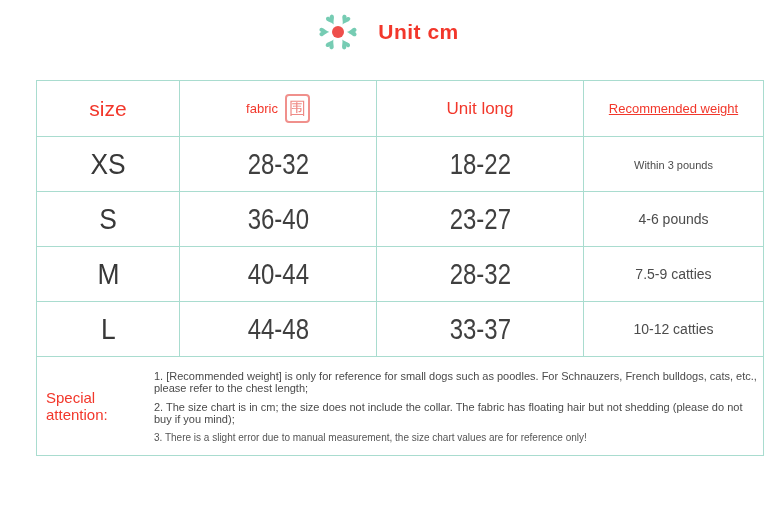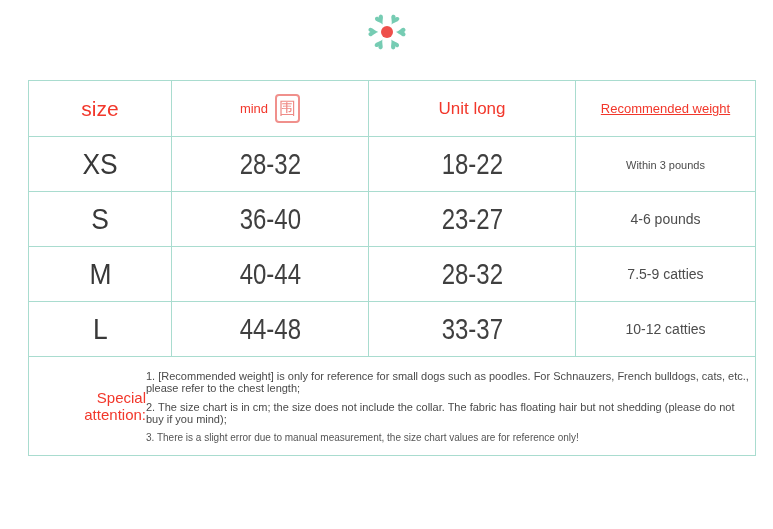--- a/index.html
+++ b/index.html
@@ -32,21 +32,21 @@
     position: absolute; left: 50%; top: 50%;
     width: 12px; height: 12px; margin: -6px 0 0 -6px;
     border-radius: 50%; background: #ee4f4b;
   }
   .unit-label {
     color: #f2372b; font-size: 21px; font-weight: bold; letter-spacing: 0.5px;
   }
 
   
   table.size-table {
-    position: absolute; left: 28px; top: 80px;
+    position: absolute; left: 36px; top: 80px;
     width: 727px; border-collapse: collapse; table-layout: fixed;
     background: #fff;
   }
   table.size-table td, table.size-table th {
     border: 1px solid #a9dccf; text-align: center; vertical-align: middle;
     padding: 0; font-weight: normal;
   }
   tr.hdr     { height: 56px; }
   tr.datarow { height: 55px; }
   tr.noterow { height: 98px; }
@@ -76,56 +76,57 @@
     transform: scaleX(0.80); letter-spacing: 0px;
   }
   .cell-weight-sm { font-size: 11px; color: #4c4c4c; margin-top: 8px; }
   .cell-weight    { font-size: 14px; color: #4c4c4c; text-align: center; }
 
   
   .notes-cell { text-align: left !important; }
   .notes-flex { display: flex; align-items: center; height: 98px; }
   .notes-label {
     flex: 0 0 108px; padding-left: 9px;
-    color: #f2372b; font-size: 15px; text-align: right;
+    color: #f2372b; font-size: 15px;
   }
   .notes-list { flex: 1; display: flex; flex-direction: column; justify-content: center; gap: 7px; }
   .note-1 { font-size: 11px;   color: #4a4a4a; }
   .note-2 { font-size: 11px;   color: #4a4a4a; }
   .note-3 { font-size: 10px;   color: #555555; }
 </style>
 </head>
 <body>
 
 <div class="banner">
   <div class="flower">
     <span class="petal p1">♥</span>
     <span class="petal p2">♥</span>
     <span class="petal p3">♥</span>
     <span class="petal p4">♥</span>
     <span class="petal p5">♥</span>
     <span class="petal p6">♥</span>
     <span class="core"></span>
   </div>
+  <span class="unit-label">Unit cm</span>
 </div>
 
 <table class="size-table">
   <colgroup>
       <col class="c1">
       <col class="c2">
       <col class="c3">
       <col class="c4">
     </colgroup>
 
   <tbody>
       <tr class="hdr">
     <th class="hdr-size">size</th>
     <th class="hdr-chest">
       <span class="chest-wrap">
-        <span>mind</span>
+        <span>fabric</span>
         <span class="stamp">围</span>
       </span>
     </th>
     <th class="hdr-back">Unit long</th>
     <th class="hdr-weight col4-b">Recommended weight</th>
   </tr>
 
   <tr class="datarow">
     <td><span class="cell-size">XS</span></td>
     <td><span class="cell-num">28-32</span></td>

